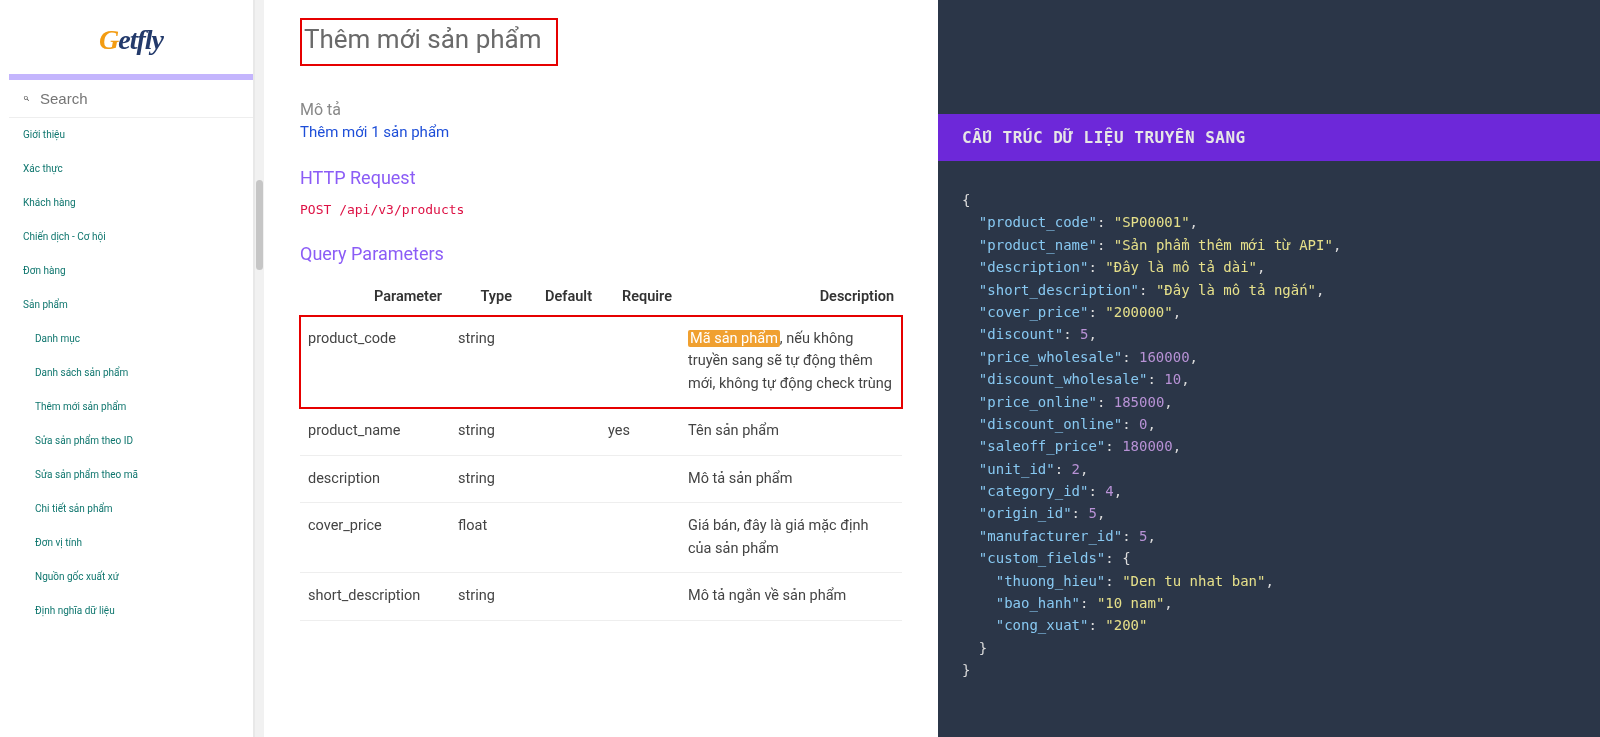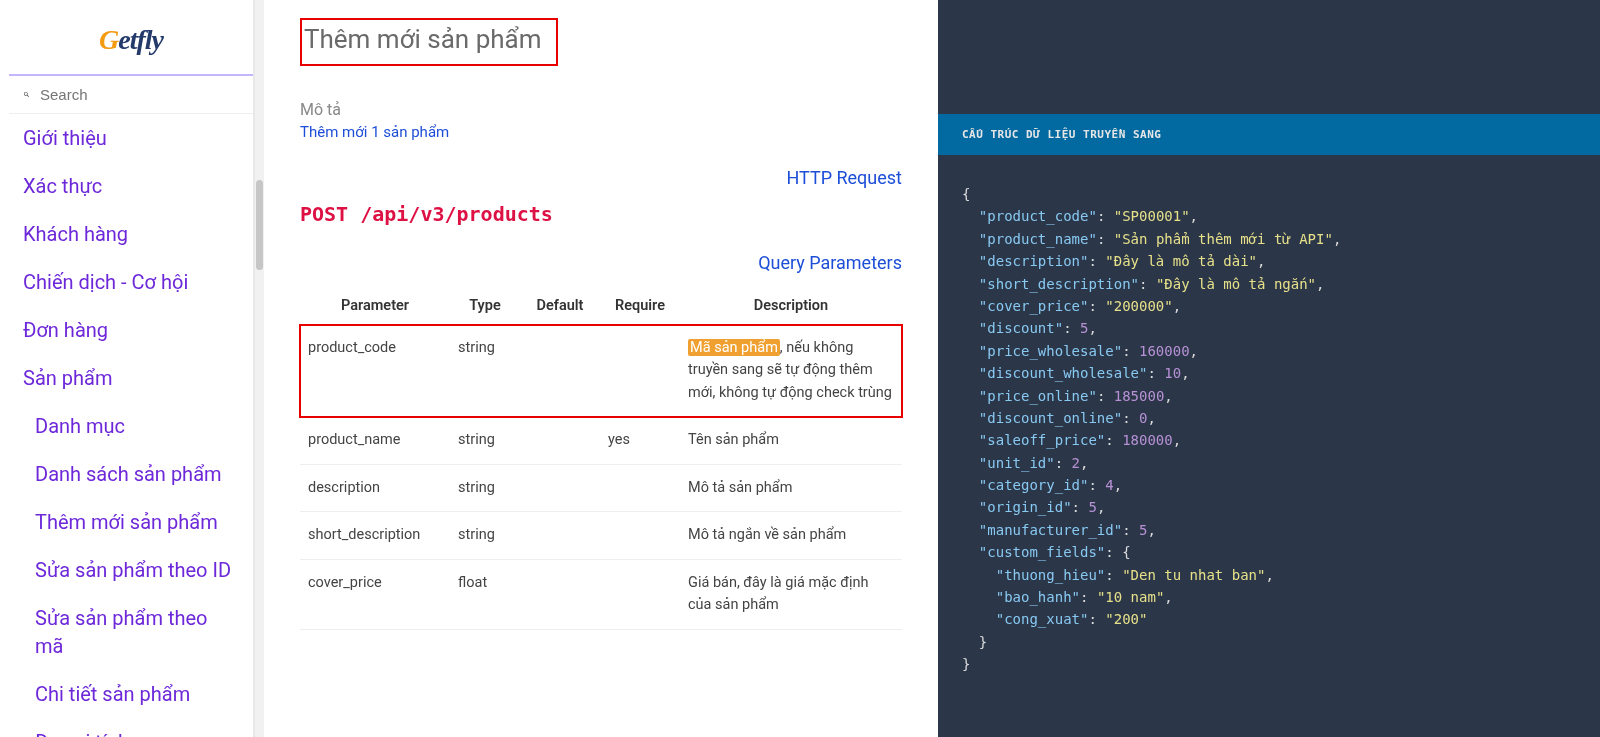--- a/index.html
+++ b/index.html
@@ -2,43 +2,43 @@
 <html><head>
 <meta charset="utf-8">
 <style>
 * { box-sizing: border-box; margin: 0; padding: 0; }
 body { font-family: -apple-system, BlinkMacSystemFont, "Segoe UI", Roboto, sans-serif; color: #333; overflow: hidden; }
 .layout { display: flex; width: 1600px; height: 737px; }
 .sidebar { width: 245px; background: #fff; border-right: 1px solid #e8e8e8; display: flex; flex-direction: column; margin-left: 9px; }
 .logo-wrap { padding: 24px 0 18px; text-align: center; }
 .logo { font-family: Georgia, serif; font-size: 28px; font-weight: bold; color: #233a6b; font-style: italic; letter-spacing: -1px; }
 .logo .g { color: #f39c12; font-style: italic; }
-.search-row { display: flex; align-items: center; padding: 10px 14px; border-top: 2px solid #c4b5fd; border-bottom: 1px solid #eee; }
+.search-row { display: flex; align-items: center; padding: 10px 14px; border-top: 6px solid #c4b5fd; border-bottom: 1px solid #eee; }
 .search-row svg { width: 15px; height: 15px; margin-right: 10px; fill: #333; }
 .search-input { border: none; outline: none; font-size: 15px; color: #555; flex: 1; background: transparent; }
 .nav { overflow-y: auto; flex: 1; }
-.nav-item { display: block; padding: 10px 14px; font-size: 20px; color: #6d28d9; cursor: pointer; line-height: 1.4; }
+.nav-item { display: block; padding: 10px 14px; font-size: 10px; color: #0f766e; cursor: pointer; line-height: 1.4; }
 .nav-item.sub { padding-left: 26px; }
 .scrollgutter { width: 10px; background: #f1f1f1; border-left: 1px solid #e8e8e8; position: relative; }
 .scrollthumb { position: absolute; left: 1px; right: 1px; top: 180px; height: 90px; background: #c6c6c6; border-radius: 4px; }
 .content { flex: 1; display: flex; min-width: 0; }
 .doc { flex: 1; padding: 18px 36px 0 36px; overflow: hidden; }
 .page-title { display: inline-block; font-size: 26px; font-weight: 400; color: #6a6a6a; padding: 4px 14px 10px 2px; border: 2px solid #e60000; margin-bottom: 34px; }
 .sect { font-size: 16px; color: #888; font-weight: 400; margin-bottom: 4px; }
-.sect2 { font-size: 18px; color: #1d4ed8; font-weight: 400; margin: 26px 0 14px; text-align: right; }
+.sect2 { font-size: 18px; color: #8b5cf6; font-weight: 400; margin: 26px 0 14px; }
 .desc-text { font-size: 15px; color: #1d4ed8; }
-.http { font-family: Consolas, Menlo, monospace; font-size: 20px; color: #d14; margin-top: 8px; font-weight: bold; }
+.http { font-family: Consolas, Menlo, monospace; font-size: 13px; color: #d14; margin-top: 8px; }
 table.params { width: 100%; border-collapse: collapse; font-size: 14.5px; margin-top: 4px; }
-table.params th { text-align: center; padding: 10px 8px; font-weight: 600; color: #333; border-bottom: 1px solid #ddd; }
+table.params th { text-align: right; padding: 10px 8px; font-weight: 600; color: #333; border-bottom: 1px solid #ddd; }
 table.params td { padding: 12px 8px; color: #444; border-bottom: 1px solid #eee; vertical-align: top; line-height: 1.55; }
 .rowbox { outline: 2px solid #e60000; outline-offset: -1px; padding-left: 36px; }
 .hl { background: #f0a030; color: #fff; padding: 0 2px; border-radius: 2px; }
 .code-pane { width: 662px; background: #2b3648; color: #dcdcdc; font-family: Consolas, Menlo, monospace; font-size: 14px; padding: 0; overflow: hidden; }
 .code-gap { height: 114px; }
-.code-head { background: #0369a1; padding: 14px 24px; font-weight: 700; font-size: 11px; letter-spacing: 0.5px; color: #e6e6e6; }
+.code-head { background: #6d28d9; padding: 14px 24px; font-weight: 700; font-size: 16px; letter-spacing: 0.5px; color: #e6e6e6; }
 .code-body { padding: 28px 24px; line-height: 1.6; white-space: pre; }
 .k { color: #88c9f2; }
 .s { color: #e6e08a; }
 .n { color: #b892d6; }
 .p { color: #dcdcdc; }
 </style>
 </head>
 <body>
 
 <div class="layout">
@@ -116,32 +116,32 @@
               <td>Tên sản phẩm</td>
             </tr>
             <tr>
               <td>description</td>
               <td>string</td>
               <td></td>
               <td></td>
               <td>Mô tả sản phẩm</td>
             </tr>
             <tr>
+              <td>cover_price</td>
+              <td>float</td>
+              <td></td>
+              <td></td>
+              <td>Giá bán, đây là giá mặc định của sản phẩm</td>
+            </tr>
+            <tr>
               <td>short_description</td>
               <td>string</td>
               <td></td>
               <td></td>
               <td>Mô tả ngắn về sản phẩm</td>
-            </tr>
-            <tr>
-              <td>cover_price</td>
-              <td>float</td>
-              <td></td>
-              <td></td>
-              <td>Giá bán, đây là giá mặc định của sản phẩm</td>
             </tr>
           </tbody>
       </table>
     </main>
 
     <aside class="code-pane">
       <div class="code-gap"></div>
       <div class="code-head">CẤU TRÚC DỮ LIỆU TRUYỀN SANG</div>
       <div class="code-body" id="code-body">{
   <span class="k">"product_code"</span><span class="p">: </span><span class="s">"SP00001"</span><span class="p">,</span>

